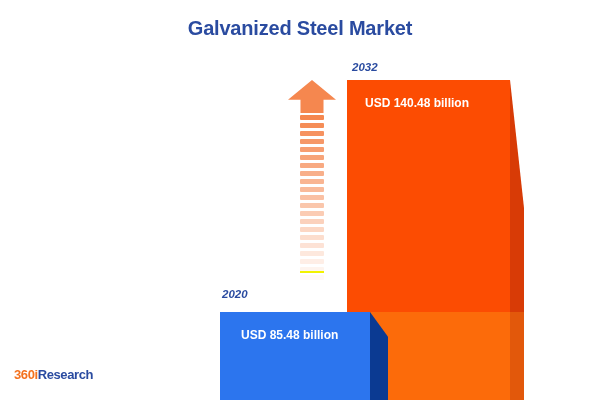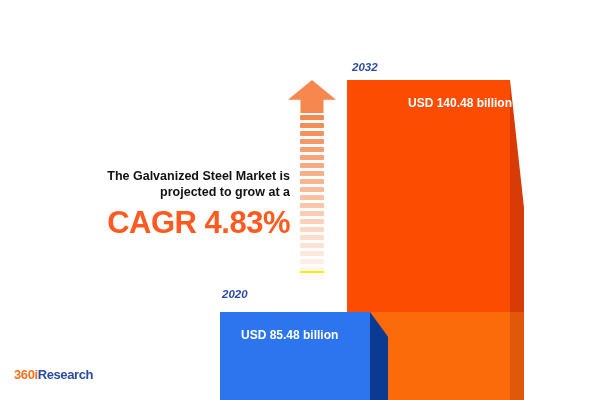--- a/index.html
+++ b/index.html
@@ -97,34 +97,30 @@
     font-size:11.5px;font-weight:bold;color:#2A4BA0;font-style:italic;
   }
   #year-2032{left:352px;top:61px;}
   #year-2024{left:222px;top:288px;}
 
   .bar-value{
     position:absolute;
     font-size:12px;font-weight:bold;color:#ffffff;
     white-space:nowrap;
   }
-  #value-2032{left:365px;top:96px;margin-left:43px;}
+  #value-2032{left:365px;top:96px;}
   #value-2024{left:241px;top:328px;}
 </style>
 </head>
 <body>
 
 <div id="stage">
 
+  <div class="title">Galvanized Steel Market</div>
 
-  <div class="copy">
-    <div class="copy-line">The Galvanized Steel Market is</div>
-    <div class="copy-line">projected to grow at a</div>
-    <div class="cagr">CAGR 4.83%</div>
-  </div>
 
   <div class="arrow-wrap">
     <div class="arrow-head"></div>
     <div class="arrow-stripes" id="arrow-stripes">
         <div class="stripe" style="top: 0px; background: rgb(245, 135, 79);"></div>
         <div class="stripe" style="top: 8px; background: rgb(245, 141, 87);"></div>
         <div class="stripe" style="top: 16px; background: rgb(246, 146, 96);"></div>
         <div class="stripe" style="top: 24px; background: rgb(246, 152, 104);"></div>
         <div class="stripe" style="top: 32px; background: rgb(247, 158, 113);"></div>
         <div class="stripe" style="top: 40px; background: rgb(247, 164, 121);"></div>

